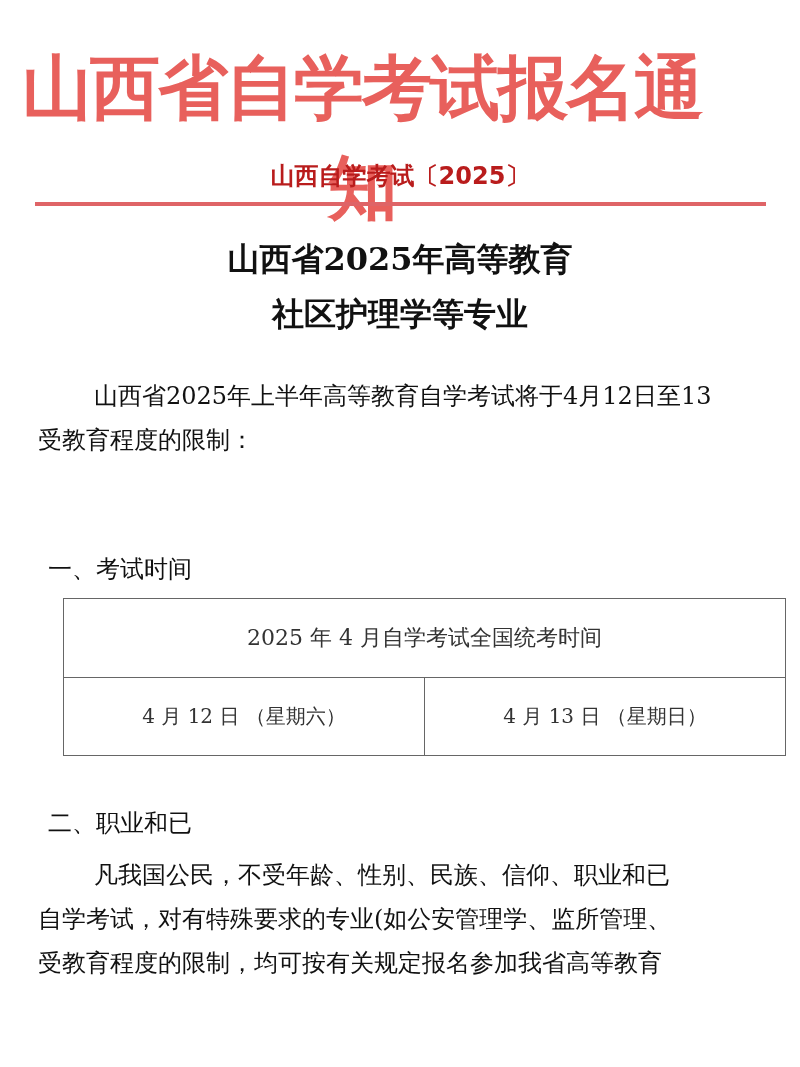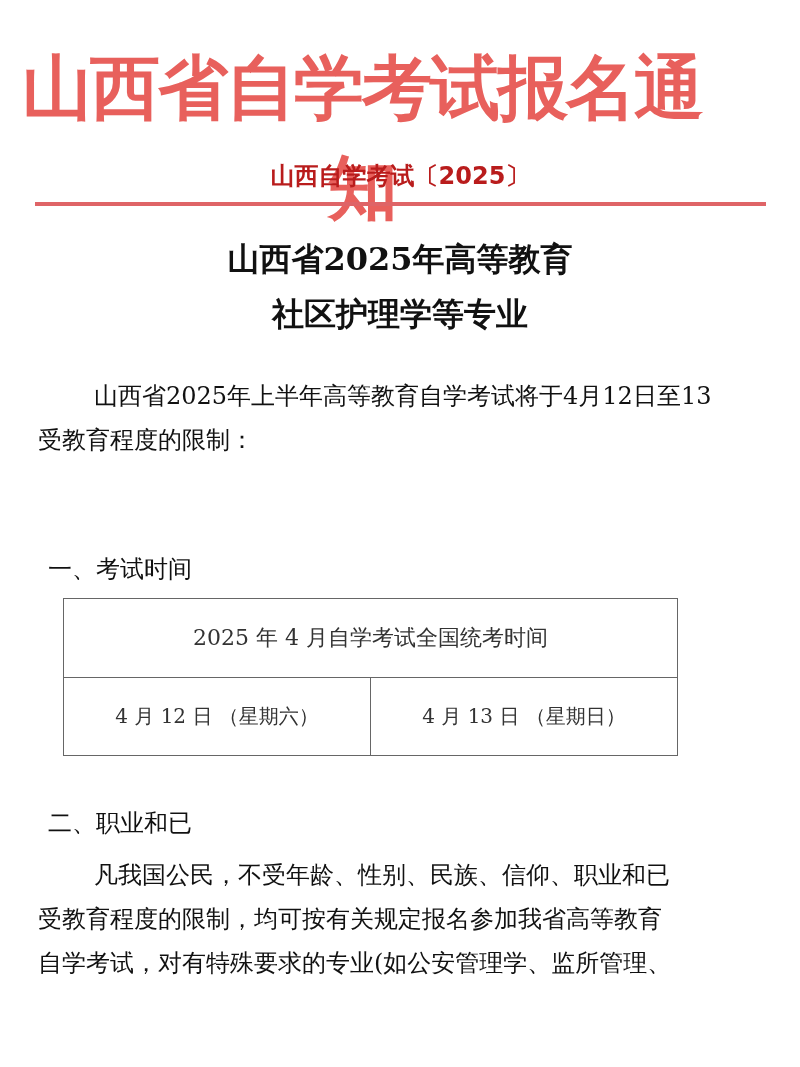--- a/index.html
+++ b/index.html
@@ -35,21 +35,21 @@
       font-family: "DejaVu Serif", serif; font-size: 24px; line-height: 44px;
       color: #111;
     }
     .para .line { display: block; white-space: nowrap; }
     .para .indent { padding-left: 56px; }
     .section-head {
       position: absolute; left: 38px;
       font-family: "DejaVu Serif", serif; font-size: 24px; line-height: 36px; color: #111; margin-left: 10px;
     }
     table.sched {
-      position: absolute; left: 63px; top: 598px; width: 615px; height: 158px;
+      position: absolute; left: 63px; top: 598px; width: 723px; height: 158px;
       border-collapse: collapse; font-family: "DejaVu Serif", serif; color: #333;
     }
     table.sched td {
       border: 1.5px solid #666; text-align: center; padding: 0;
     }
     table.sched tr.r-title td { height: 50px; font-size: 22px; }
     table.sched tr.r-date td { height: 50px; font-size: 20px; }
     table.sched tr.r-slot td { height: 56px; font-size: 16px; color: #555; }
   </style>
 </head>
@@ -80,15 +80,15 @@
     <td colspan="2">4 月 12 日 （星期六）</td>
     <td colspan="2">4 月 13 日 （星期日）</td>
   </tr>
 </tbody>
   </table>
 
 <div class="section-head" style="top:805px;">二、职业和已</div>
 
 <div class="para" style="top:853px;">
   <span class="line indent">凡我国公民，不受年龄、性别、民族、信仰、职业和已</span>
+  <span class="line">自学考试，对有特殊要求的专业(如公安管理学、监所管理、</span>
   <span class="line">受教育程度的限制，均可按有关规定报名参加我省高等教育</span>
-  <span class="line">自学考试，对有特殊要求的专业(如公安管理学、监所管理、</span>
 </div>
 
 </body></html>

